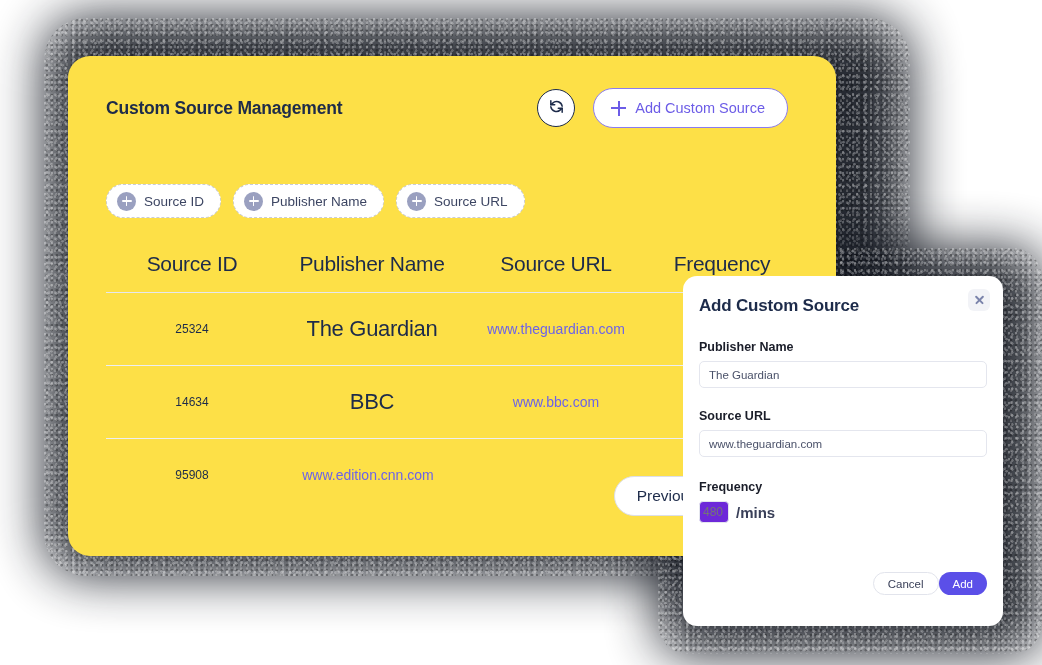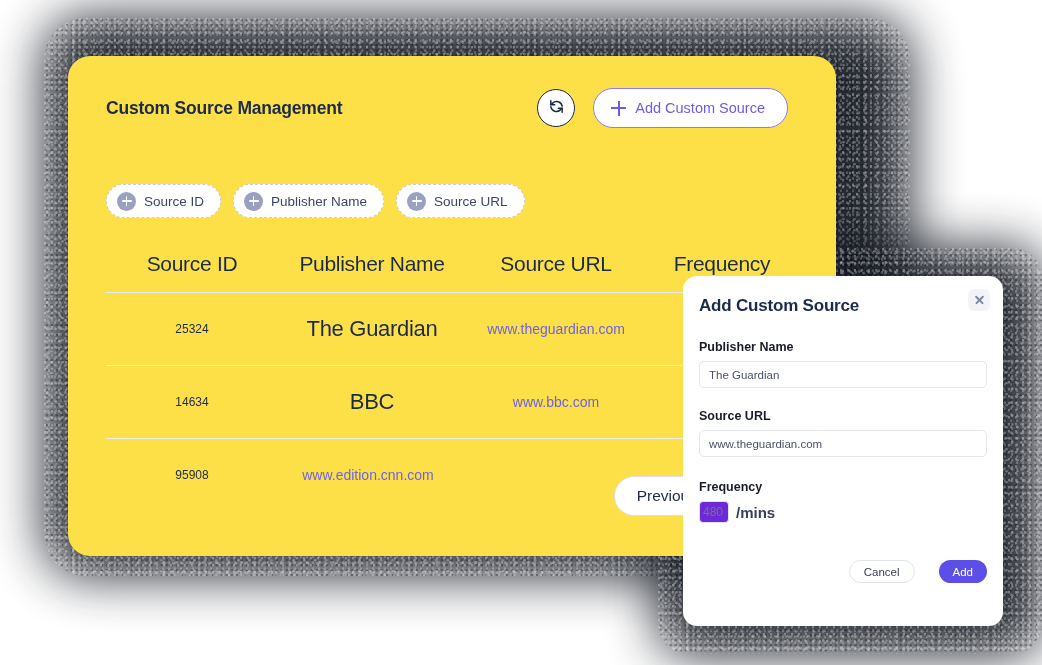--- a/index.html
+++ b/index.html
@@ -338,24 +338,24 @@
   }
   .freq-unit {
     font-size: 15px;
     color: #3a4059;
     font-weight: bold;
   }
 
   .modal-actions {
     position: absolute;
     right: 16px;
-    bottom: 43px;
+    bottom: 31px;
     display: flex;
     align-items: flex-start;
-    gap: 24px;
+    gap: 0;
   }
   .m-btn {
     height: 23px;
     padding: 0 14px;
     border-radius: 12px;
     font-size: 11.5px;
     cursor: pointer;
     font-family: "Liberation Sans", sans-serif;
     white-space: nowrap;
   }

